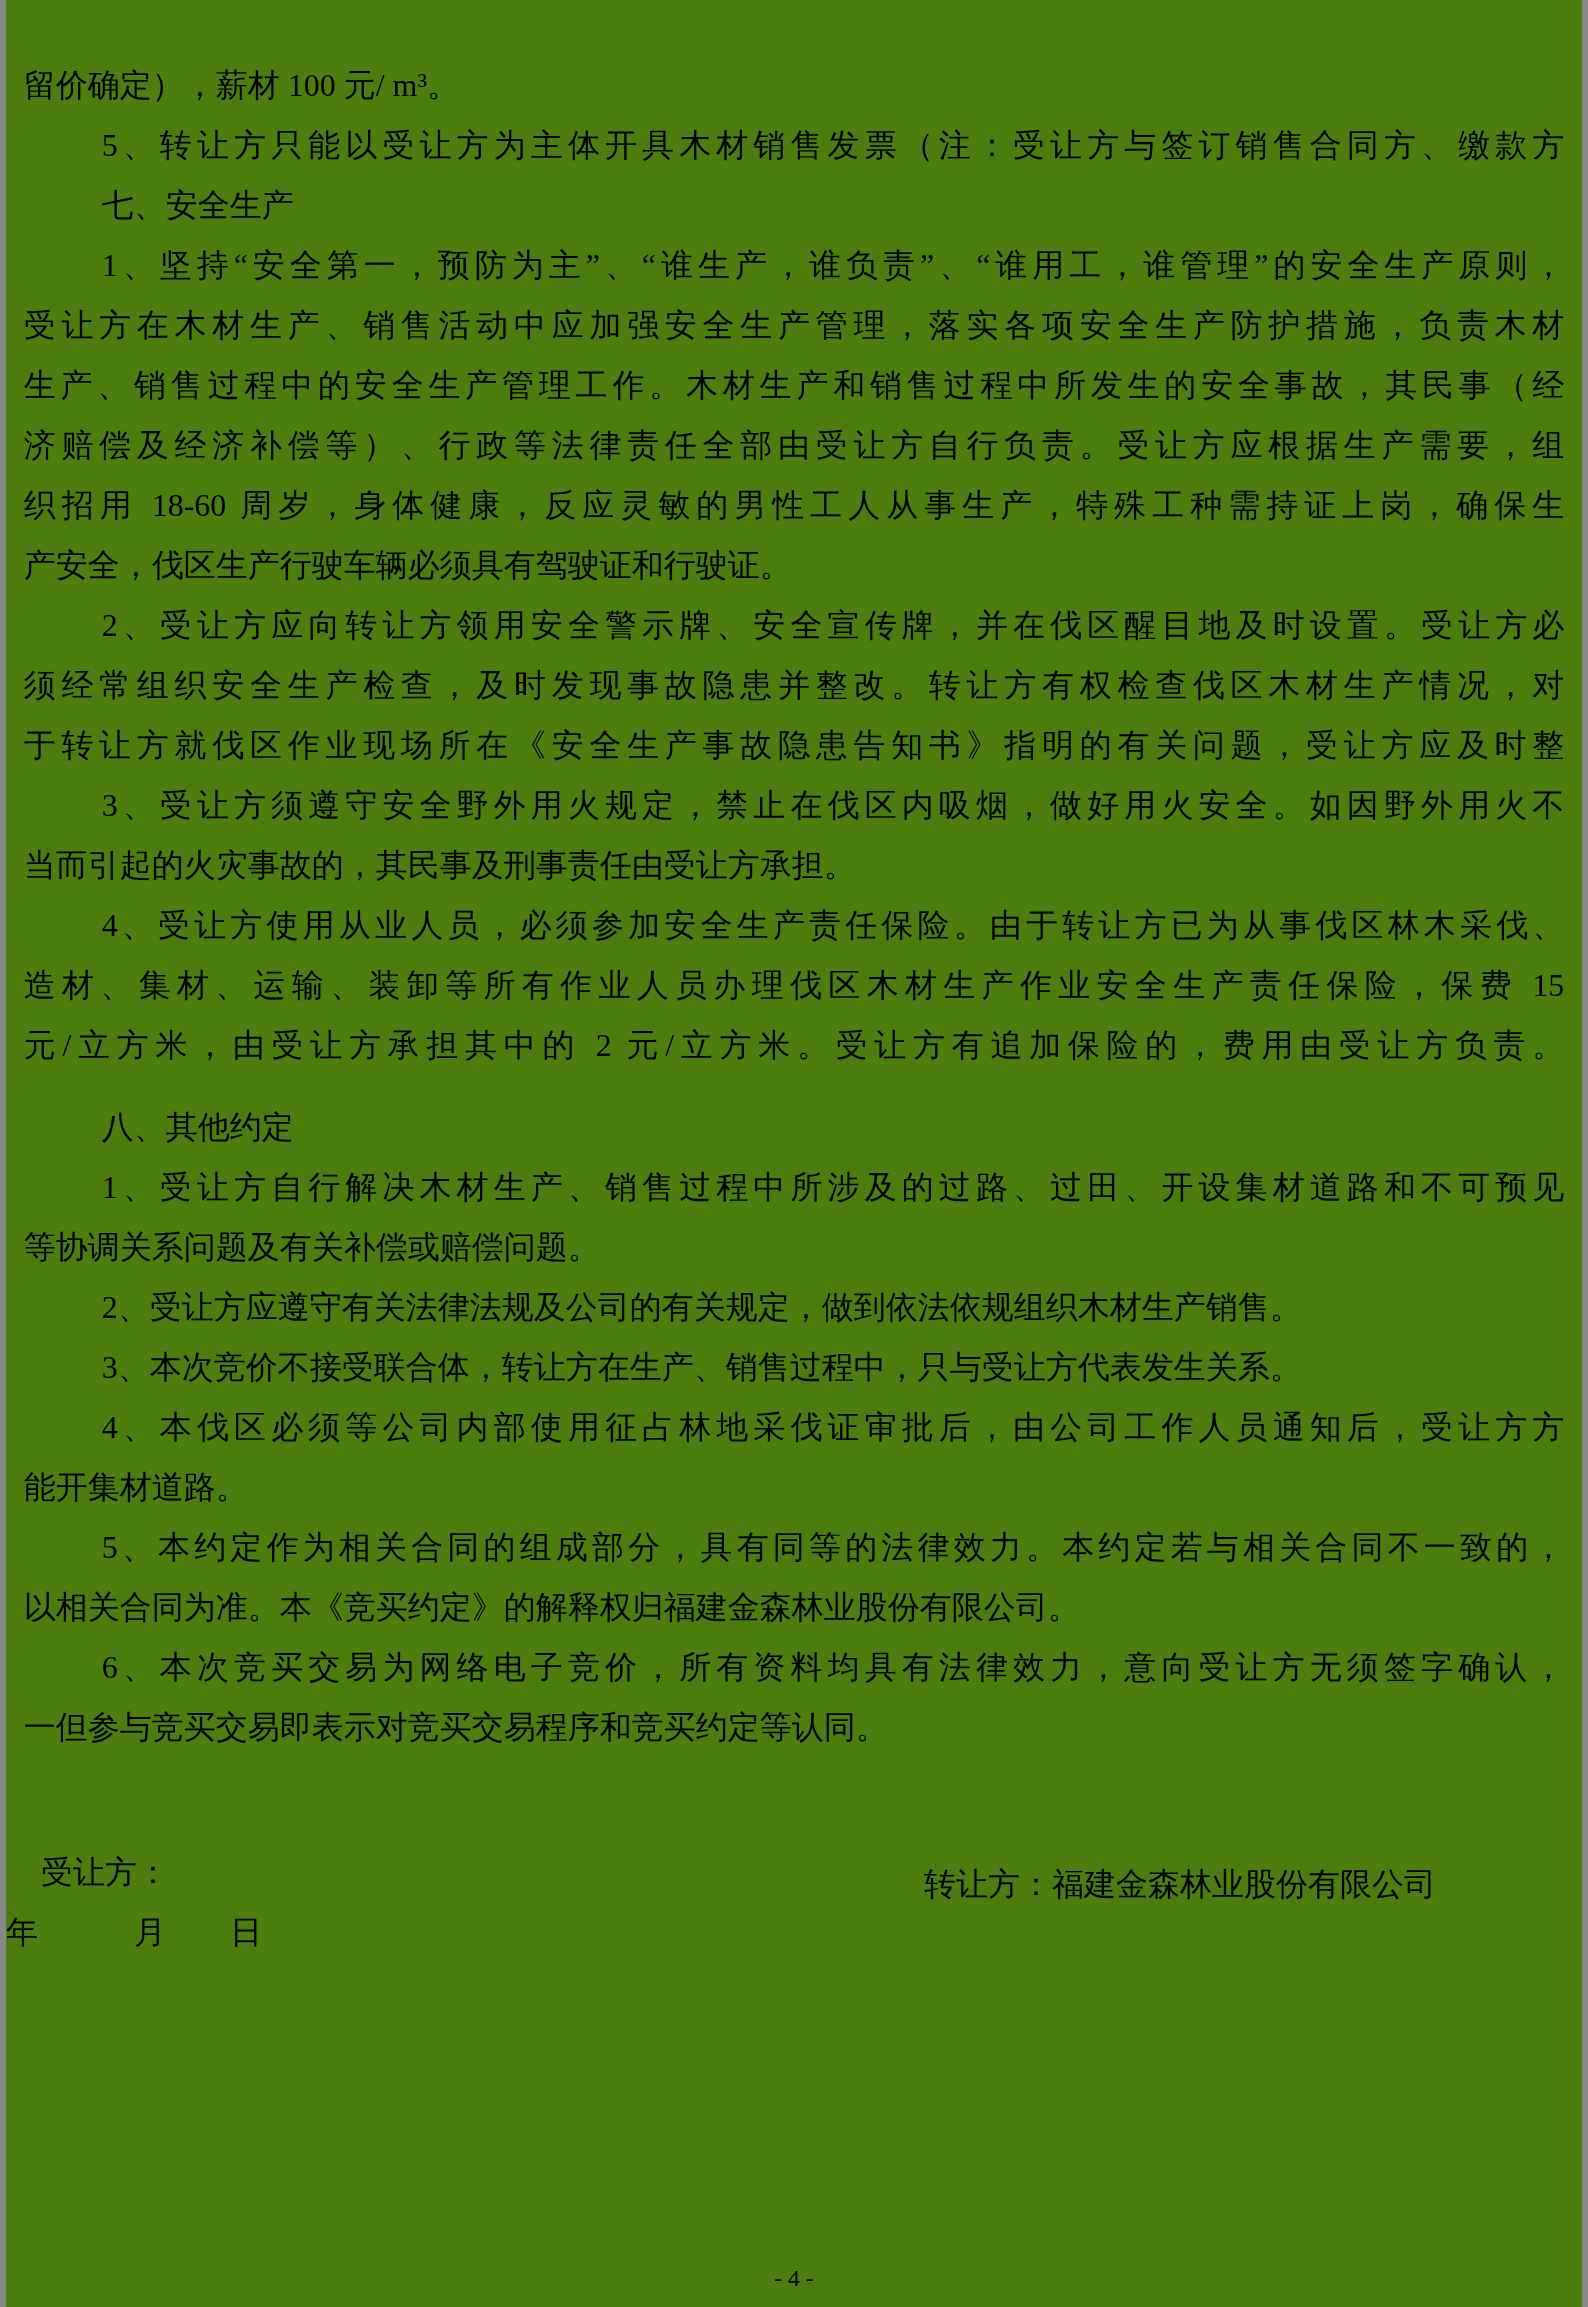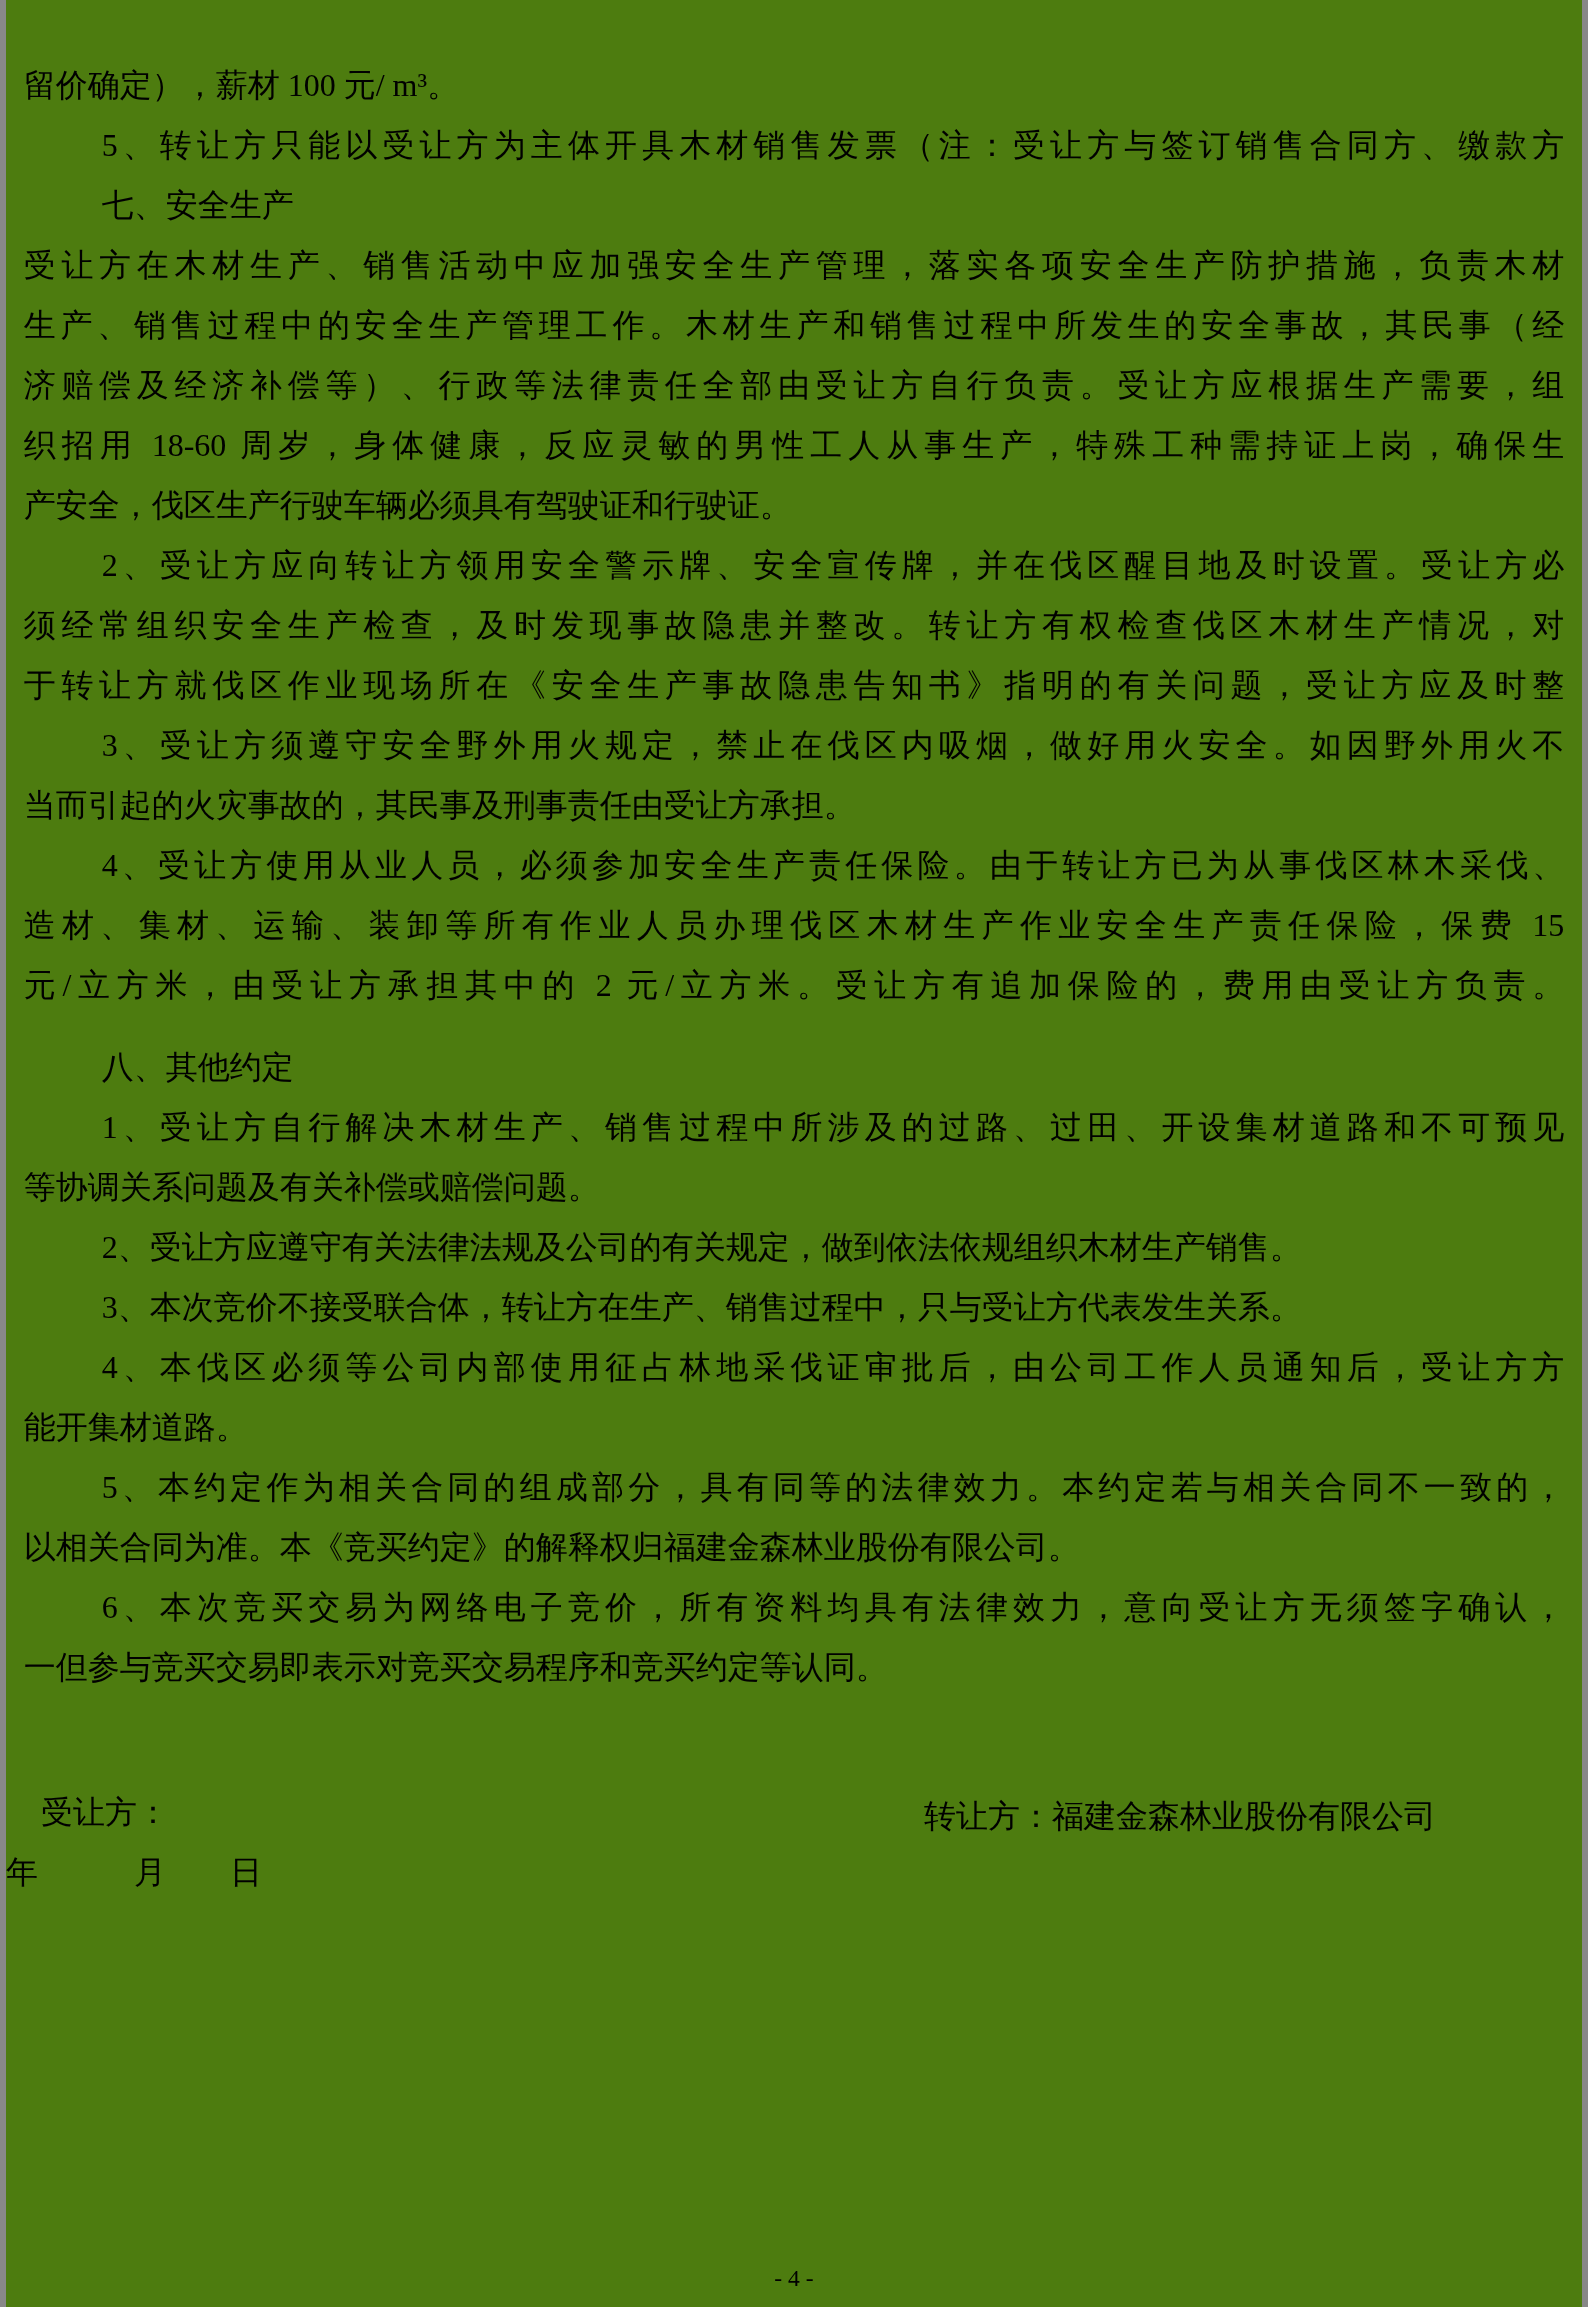--- a/index.html
+++ b/index.html
@@ -25,21 +25,21 @@
   .hd  { font-weight: normal; }
   .sp  { margin-top: 22px; }
   .sigrow {
     position: relative;
     margin-top: 85px;
     height: 60px;
     line-height: 60px;
     font-size: 32px;
     padding: 0 35px;
   }
-  .sigr { position: absolute; left: 918px; top: 4px; }
+  .sigr { position: absolute; left: 918px; top: 12px; }
   .daterow {
     height: 60px;
     line-height: 60px;
     font-size: 32px;
   }
   .pagenum {
     position: absolute;
     top: 2262px;
     left: 0;
     width: 100%;
@@ -49,20 +49,21 @@
   }
 </style>
 </head>
 <body>
 
 <div class="page">
   <div class="doc">
     <div class="ln">留价确定），薪材 100 元/ m³。</div>
     <div class="ln ind j">5、转让方只能以受让方为主体开具木材销售发票（注：受让方与签订销售合同方、缴款方</div>
     <div class="ln ind hd">七、安全生产</div>
+    <div class="ln ind j">1、坚持“安全第一，预防为主”、“谁生产，谁负责”、“谁用工，谁管理”的安全生产原则，</div>
     <div class="ln j">受让方在木材生产、销售活动中应加强安全生产管理，落实各项安全生产防护措施，负责木材</div>
     <div class="ln j">生产、销售过程中的安全生产管理工作。木材生产和销售过程中所发生的安全事故，其民事（经</div>
     <div class="ln j">济赔偿及经济补偿等）、行政等法律责任全部由受让方自行负责。受让方应根据生产需要，组</div>
     <div class="ln j">织招用 18-60 周岁，身体健康，反应灵敏的男性工人从事生产，特殊工种需持证上岗，确保生</div>
     <div class="ln">产安全，伐区生产行驶车辆必须具有驾驶证和行驶证。</div>
     <div class="ln ind j">2、受让方应向转让方领用安全警示牌、安全宣传牌，并在伐区醒目地及时设置。受让方必</div>
     <div class="ln j">须经常组织安全生产检查，及时发现事故隐患并整改。转让方有权检查伐区木材生产情况，对</div>
     <div class="ln j">于转让方就伐区作业现场所在《安全生产事故隐患告知书》指明的有关问题，受让方应及时整</div>
     <div class="ln ind j">3、受让方须遵守安全野外用火规定，禁止在伐区内吸烟，做好用火安全。如因野外用火不</div>
     <div class="ln">当而引起的火灾事故的，其民事及刑事责任由受让方承担。</div>

